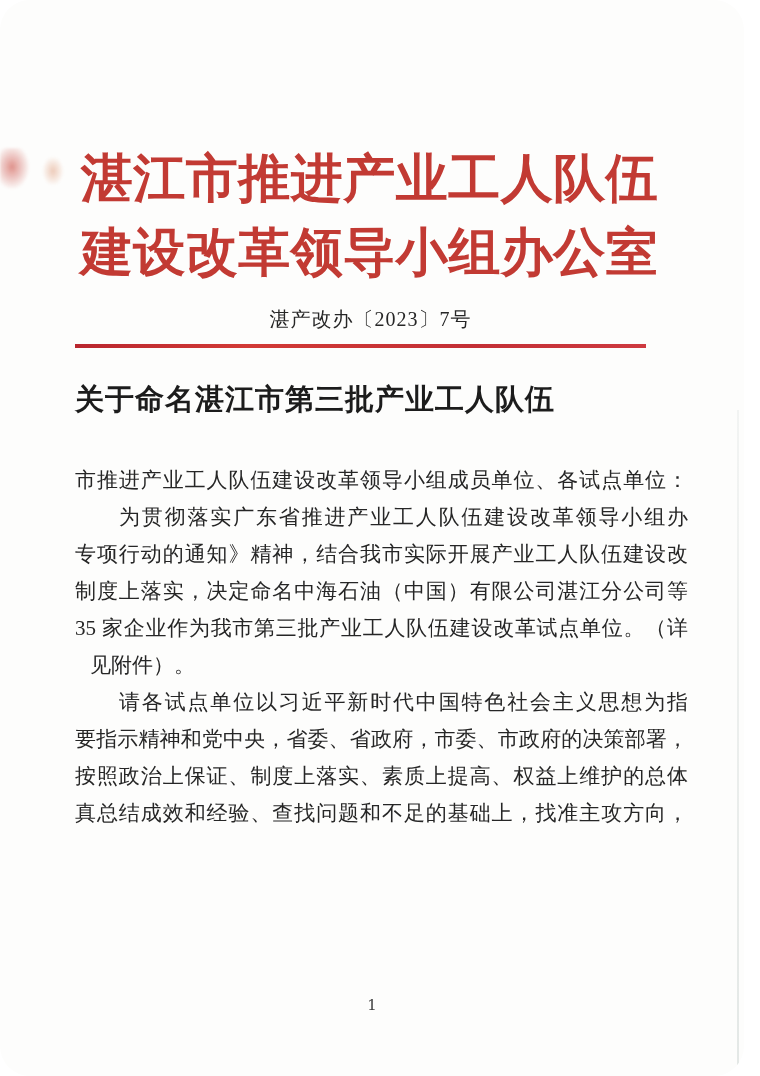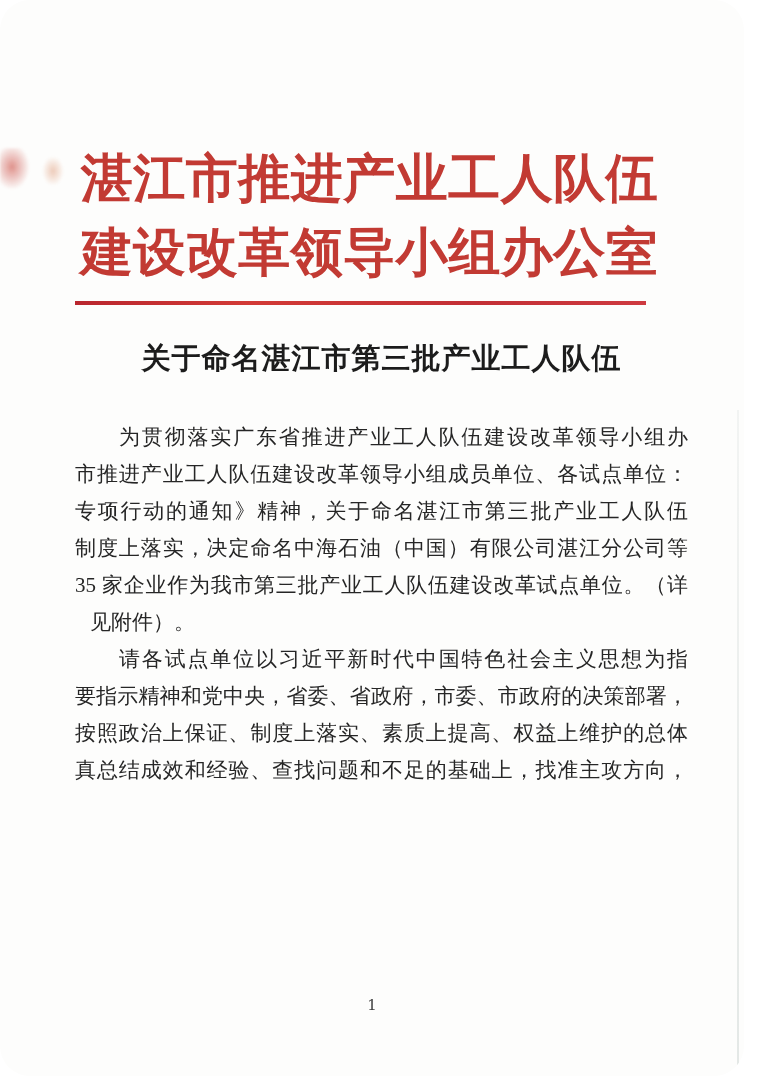--- a/index.html
+++ b/index.html
@@ -67,22 +67,23 @@
     border: 0;
     background: linear-gradient(90deg, #b9262e, #d23a36 30%, #c32f35 70%, #ce3a40);
   }
 
   .doc-title {
     margin-top: 37px;
     font-size: 29px;
     line-height: 33px;
     font-weight: 700;
     letter-spacing: 1px;
-    text-align: center;
+    text-align: left;
     color: #1c1c1c;
+    font-family: Liberation Mono, monospace;
   }
 
   .body-text {
     margin-top: 44px;
     font-size: 21px;
     line-height: 37px;
     color: #262626;
   }
   .line {
     height: 37px;
@@ -112,32 +113,33 @@
   <div class="smudge-2"></div>
   <div class="edge-right"></div>
 
   <div class="content">
 
     <div class="org-title">
       <div>湛江市推进产业工人队伍</div>
       <div>建设改革领导小组办公室</div>
     </div>
 
+    <div class="doc-number">湛产改办〔2023〕7号</div>
 
     <hr class="red-rule">
 
     <div class="doc-title">
       <div>关于命名湛江市第三批产业工人队伍</div>
     </div>
 
     <div class="body-text">
+      <div class="line">市推进产业工人队伍建设改革领导小组成员单位、各试点单位：</div>
+
       <div class="line indent">为贯彻落实广东省推进产业工人队伍建设改革领导小组办</div>
-
-      <div class="line">市推进产业工人队伍建设改革领导小组成员单位、各试点单位：</div>
-      <div class="line">专项行动的通知》精神，关于命名湛江市第三批产业工人队伍</div>
+      <div class="line">专项行动的通知》精神，结合我市实际开展产业工人队伍建设改</div>
       <div class="line">制度上落实，决定命名中海石油（中国）有限公司湛江分公司等</div>
       <div class="line">35 家企业作为我市第三批产业工人队伍建设改革试点单位。（详</div>
       <div class="line short">见附件）。</div>
 
       <div class="line indent">请各试点单位以习近平新时代中国特色社会主义思想为指</div>
       <div class="line">要指示精神和党中央，省委、省政府，市委、市政府的决策部署，</div>
       <div class="line">按照政治上保证、制度上落实、素质上提高、权益上维护的总体</div>
       <div class="line">真总结成效和经验、查找问题和不足的基础上，找准主攻方向，</div>
     </div>
 

